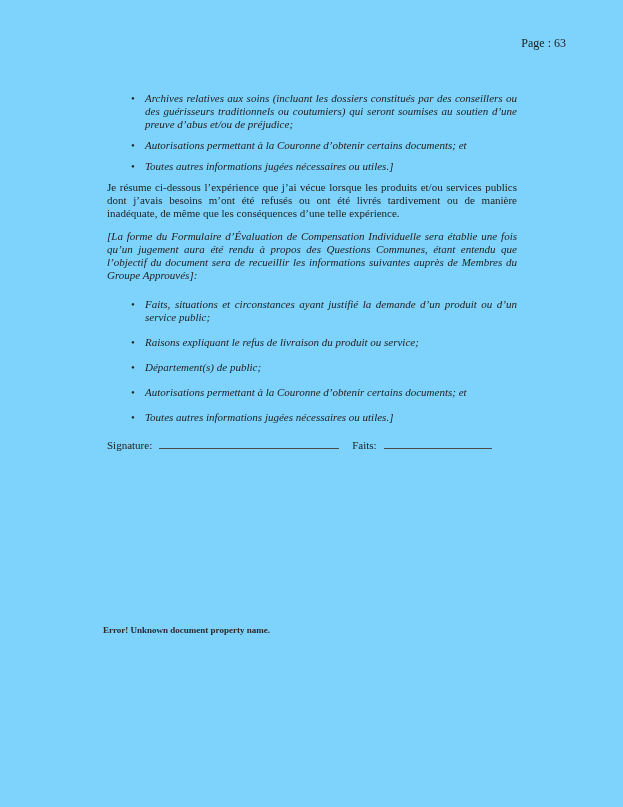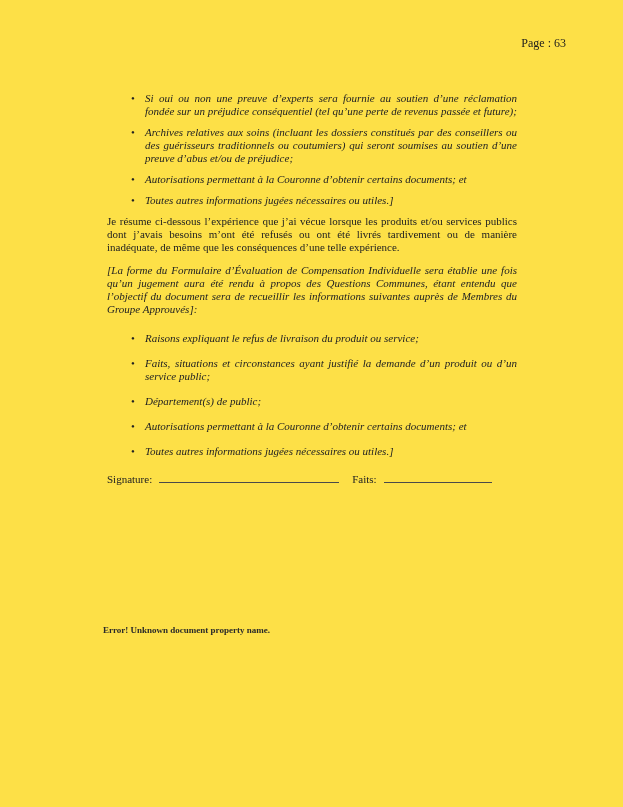--- a/index.html
+++ b/index.html
@@ -4,21 +4,21 @@
 <style>
   html, body {
     margin: 0;
     padding: 0;
     background: #ffffff;
   }
   .page {
     position: relative;
     width: 623px;
     height: 807px;
-    background: #fde047;
+    background: #7dd3fc;
     font-family: "Liberation Serif", "DejaVu Serif", serif;
     color: #222222;
     overflow: hidden;
   }
   .page-number {
     position: absolute;
     top: 36px;
     right: 57px;
     font-size: 12px;
     color: #1c1c1c;
@@ -85,35 +85,34 @@
 </head>
 <body>
 
 <div class="page">
 
   <div class="page-number">Page : 63</div>
 
   <div class="content">
 
     <ul class="doc-list top">
-      <li>Si oui ou non une preuve d’experts sera fournie au soutien d’une réclamation fondée sur un préjudice conséquentiel (tel qu’une perte de revenus passée et future);</li>
       <li>Archives relatives aux soins (incluant les dossiers constitués par des conseillers ou des guérisseurs traditionnels ou coutumiers) qui seront soumises au soutien d’une preuve d’abus et/ou de préjudice;</li>
       <li>Autorisations permettant à la Couronne d’obtenir certains documents; et</li>
       <li>Toutes autres informations jugées nécessaires ou utiles.]</li>
     </ul>
 
     <p class="para">Je résume ci-dessous l’expérience que j’ai vécue lorsque les produits et/ou services publics dont j’avais besoins m’ont été refusés ou ont été livrés tardivement ou de manière inadéquate, de même que les conséquences d’une telle expérience.</p>
 
     <p class="para italic">[La forme du Formulaire d’Évaluation de Compensation Individuelle sera établie une fois qu’un jugement aura été rendu à propos des Questions Communes, étant entendu que l’objectif du document sera de recueillir les informations suivantes auprès de Membres du Groupe Approuvés]:</p>
 
     <div class="gap-before-list"></div>
 
     <ul class="doc-list bottom">
+      <li>Faits, situations et circonstances ayant justifié la demande d’un produit ou d’un service public;</li>
       <li>Raisons expliquant le refus de livraison du produit ou service;</li>
-      <li>Faits, situations et circonstances ayant justifié la demande d’un produit ou d’un service public;</li>
       <li>Département(s) de public;</li>
       <li>Autorisations permettant à la Couronne d’obtenir certains documents; et</li>
       <li>Toutes autres informations jugées nécessaires ou utiles.]</li>
     </ul>
 
     <div class="signature-row">
       <span>Signature:</span>
       <span class="sig-line signature"></span>
       <span class="date-label">Faits:</span>
       <span class="sig-line date"></span>

